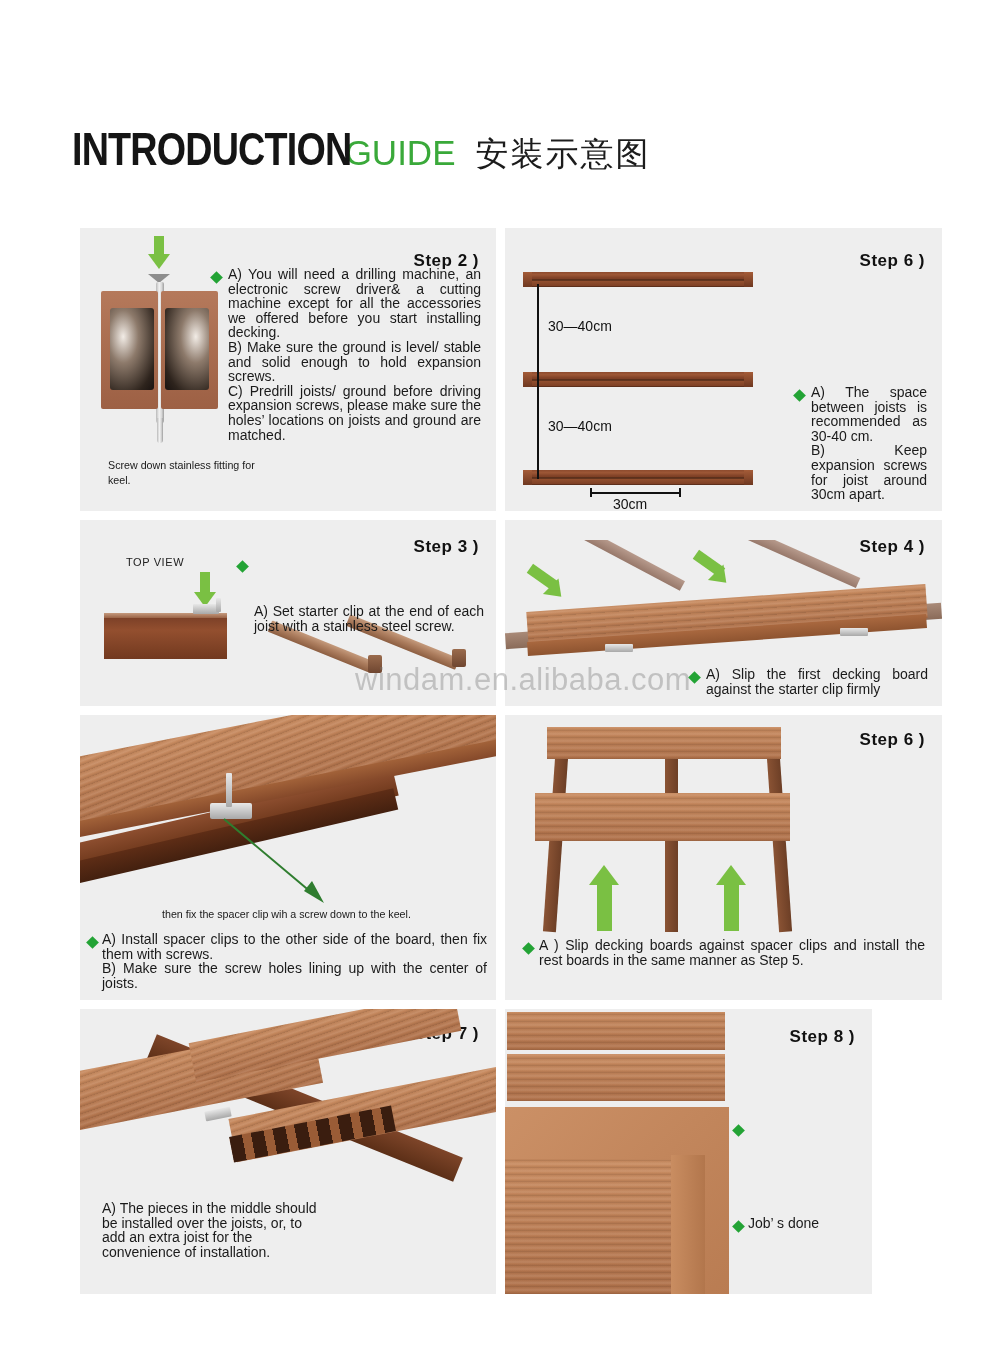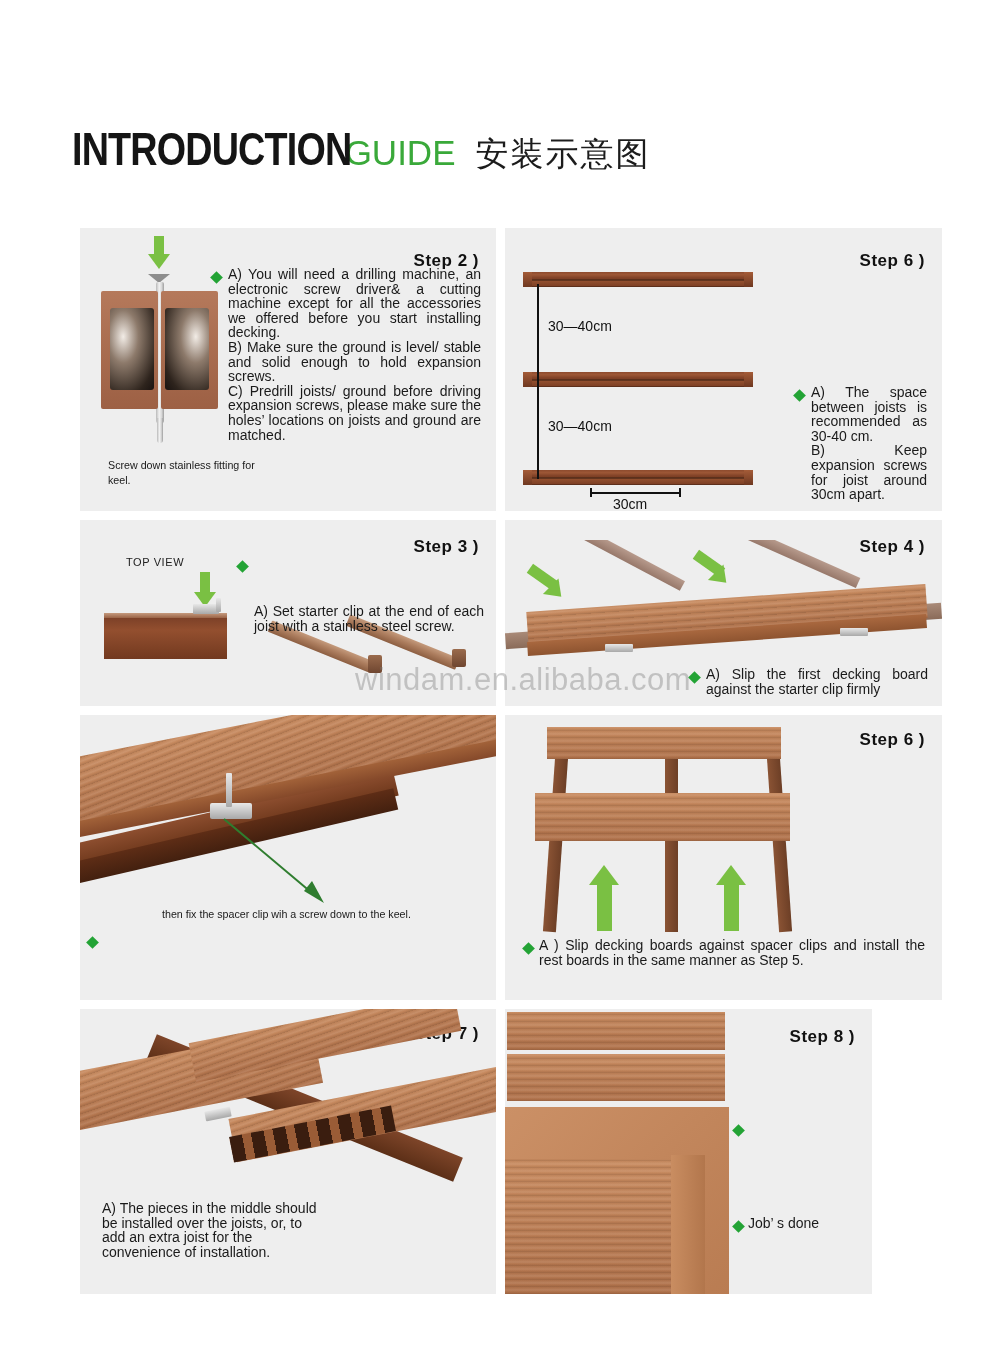--- a/index.html
+++ b/index.html
@@ -390,20 +390,22 @@
         <div class="clip" style="left:146px; top:58px; width:6px; height:34px;"></div>
         <svg style="position:absolute; left:140px; top:100px;" width="115" height="95" viewBox="0 0 115 95">
           <line x1="4" y1="4" x2="92" y2="78" stroke="#2f7d2f" stroke-width="2"></line>
           <polygon points="104,88 84,76 92,66" fill="#2f7d2f"></polygon>
         </svg>
       </div>
 
       <div class="plain-text" style="left:82px; top:192px; width:300px;">then fix the spacer clip wih a screw down to the keel.</div>
 
       <div class="bullet" style="left:8px; top:223px;"></div>
+      <div class="body-text" style="left:22px; top:217px; width:385px; white-space:pre-line;">A) Install spacer clips to the other side of the board, then fix them with screws.
+B) Make sure the screw holes lining up with the center of joists.</div>
     </div>
   </div>
 
   <div class="panel" style="left:425px; top:487px; width:437px; height:285px;">
     <div class="panel-inner">
       <div class="step-label" style="right:17px; top:15px;">Step 6 )</div>
 
       <div class="photo" style="left:0px; top:0px; width:437px; height:220px;">
 
         <div class="joist-bar" style="left:44px; top:42px; width:13px; height:175px; transform:rotate(4deg); background:linear-gradient(90deg,#8a5334,#6d3f26);"></div>

